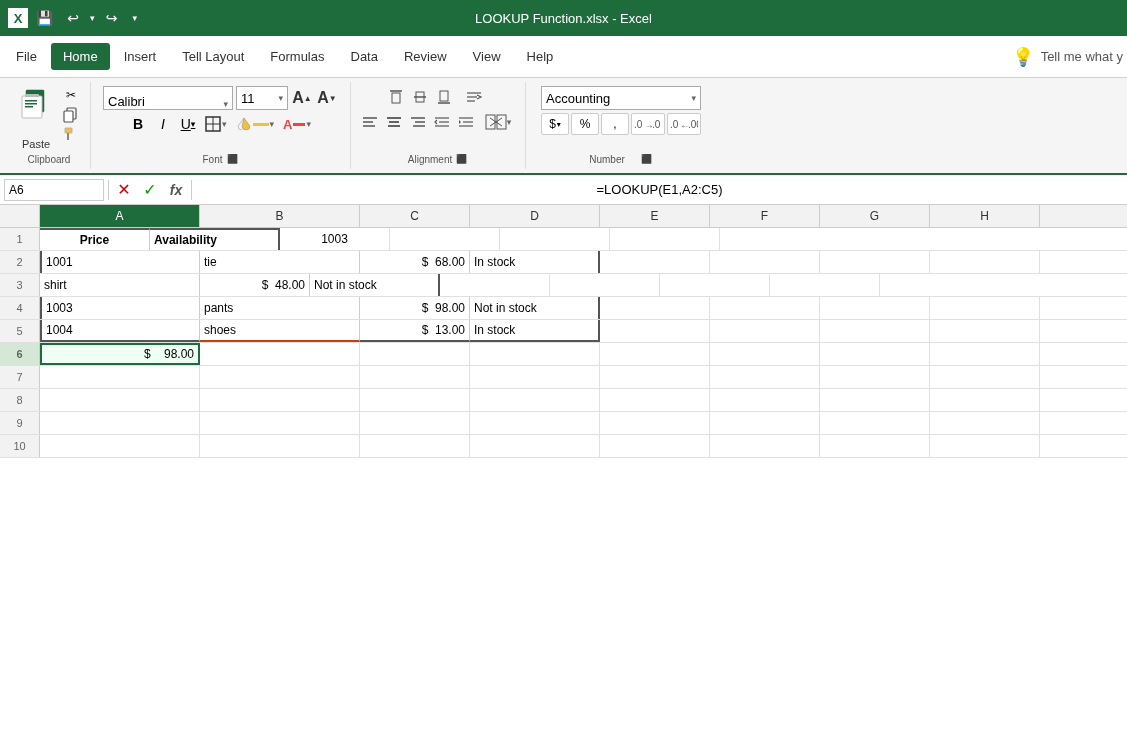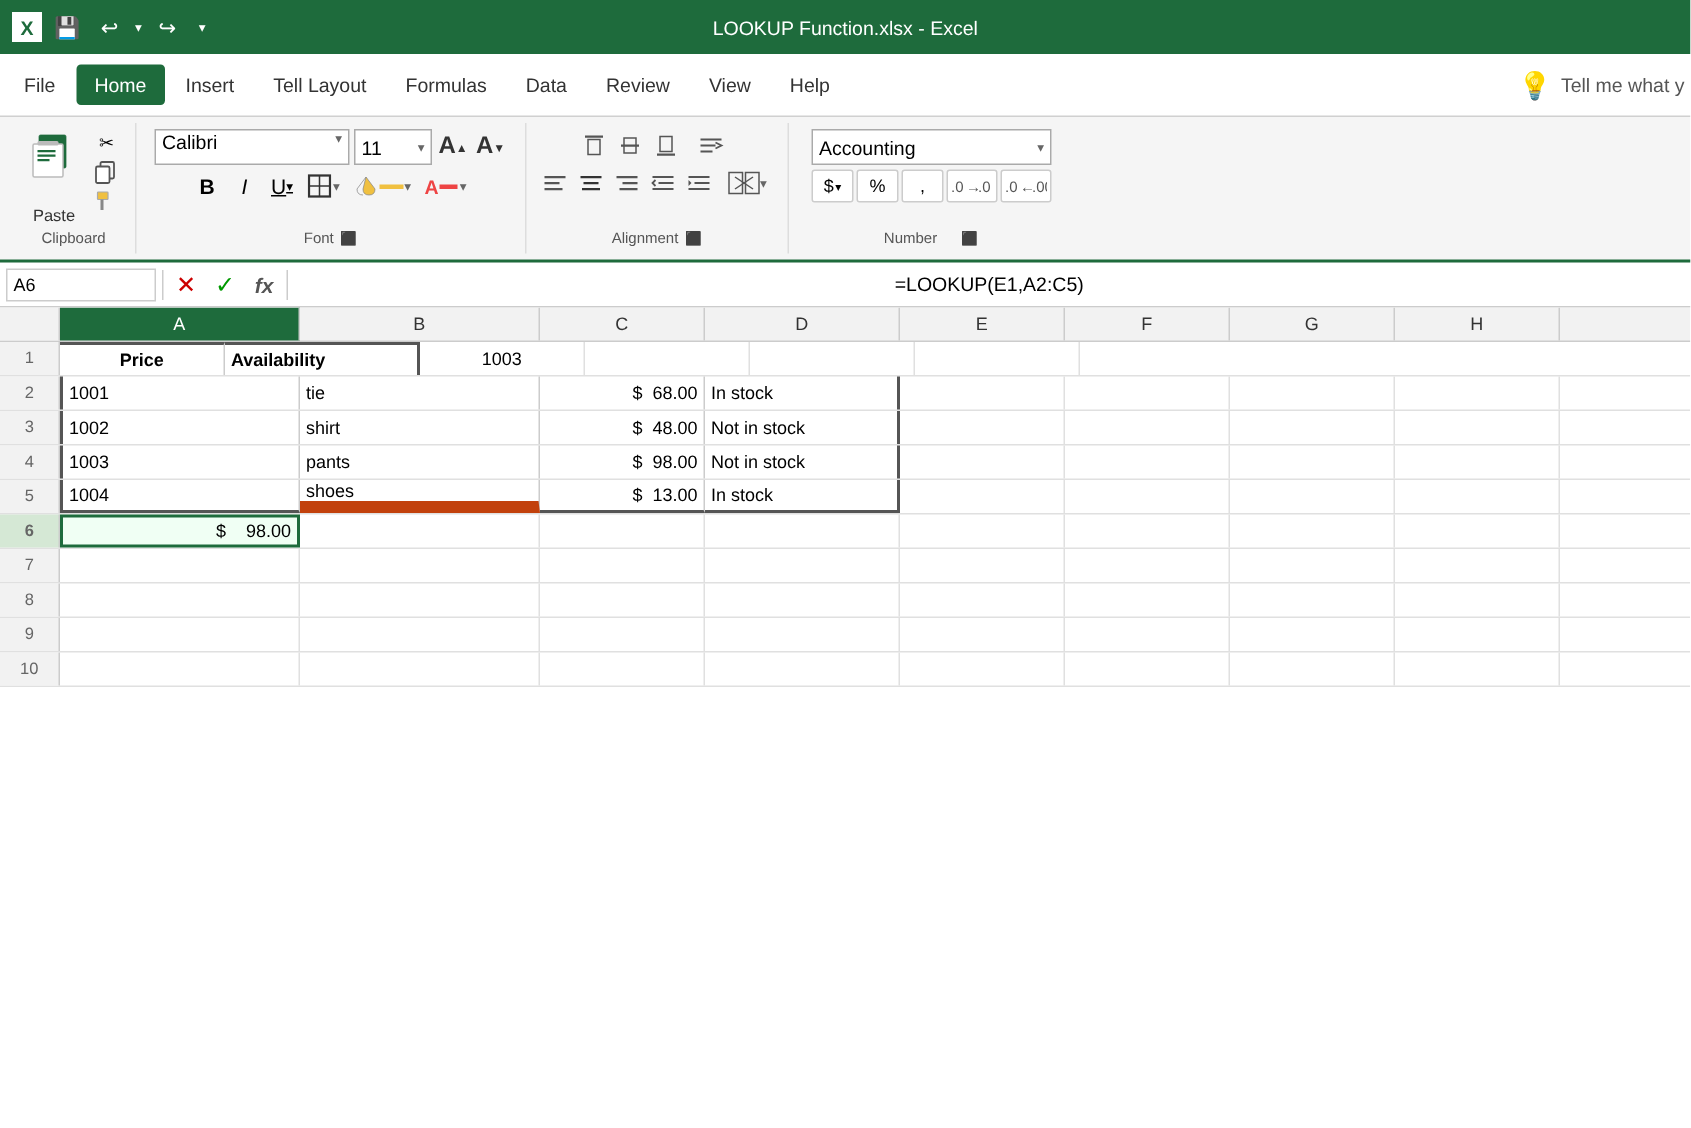--- a/index.html
+++ b/index.html
@@ -120,21 +120,21 @@
       flex-direction: column;
       gap: 3px;
     }
     .font-row1, .font-row2 {
       display: flex; align-items: center; gap: 3px;
     }
     .font-dropdown {
       width: 130px; height: 24px;
       border: 1px solid #aaa; background: white;
       font-size: 13px; padding: 0 4px;
-      display: flex; align-items: flex-start; justify-content: space-between;
+      display: flex; align-items: flex-end; justify-content: space-between;
       cursor: pointer;
     }
     .font-size-dropdown {
       width: 52px; height: 24px;
       border: 1px solid #aaa; background: white;
       font-size: 13px; padding: 0 4px;
       display: flex; align-items: center; justify-content: space-between;
       cursor: pointer;
     }
     .font-size-inc, .font-size-dec {
@@ -604,21 +604,20 @@
       <div class="cell col-c" style="border-right:1px solid #ccc;justify-content:flex-end;">$&nbsp;&nbsp;68.00</div>
       <div class="cell col-d" style="border-right:2px solid #555;">In stock</div>
       <div class="cell col-e"></div>
       <div class="cell col-f"></div>
       <div class="cell col-g"></div>
       <div class="cell col-h"></div>
     </div>
 
     <div class="grid-row">
       <div class="row-num">3</div>
-      <div class="cell col-a" style="border-right:1px solid #ccc;">1002</div>
       <div class="cell col-b" style="border-right:1px solid #ccc;">shirt</div>
       <div class="cell col-c" style="border-right:1px solid #ccc;justify-content:flex-end;">$&nbsp;&nbsp;48.00</div>
       <div class="cell col-d" style="border-right:2px solid #555;">Not in stock</div>
       <div class="cell col-e"></div>
       <div class="cell col-f"></div>
       <div class="cell col-g"></div>
       <div class="cell col-h"></div>
     </div>
 
     <div class="grid-row">
@@ -629,21 +628,21 @@
       <div class="cell col-d" style="border-right:2px solid #555;">Not in stock</div>
       <div class="cell col-e"></div>
       <div class="cell col-f"></div>
       <div class="cell col-g"></div>
       <div class="cell col-h"></div>
     </div>
 
     <div class="grid-row">
       <div class="row-num">5</div>
       <div class="cell col-a" style="border-right:1px solid #ccc;border-bottom:2px solid #555;">1004</div>
-      <div class="cell col-b" style="border-right:1px solid #ccc;border-bottom:8px solid #c2410c;">shoes</div>
+      <div class="cell col-b" style="border-right:1px solid #ccc;border-bottom:2px solid #c2410c;">shoes</div>
       <div class="cell col-c" style="border-right:1px solid #ccc;border-bottom:2px solid #555;justify-content:flex-end;">$&nbsp;&nbsp;13.00</div>
       <div class="cell col-d" style="border-right:2px solid #555;border-bottom:2px solid #555;">In stock</div>
       <div class="cell col-e"></div>
       <div class="cell col-f"></div>
       <div class="cell col-g"></div>
       <div class="cell col-h"></div>
     </div>
 
     <div class="grid-row">
       <div class="row-num" style="background:#d5e8d5;font-weight:bold;">6</div>

